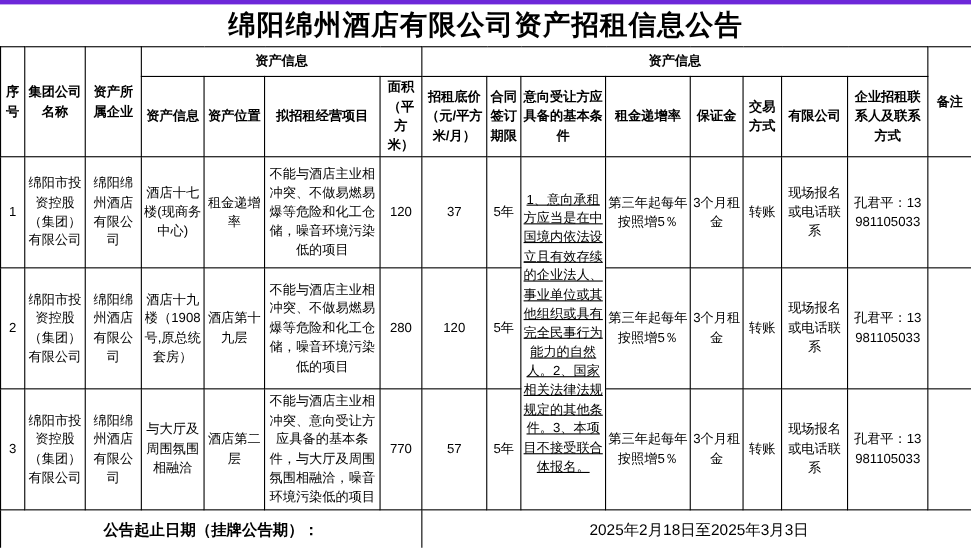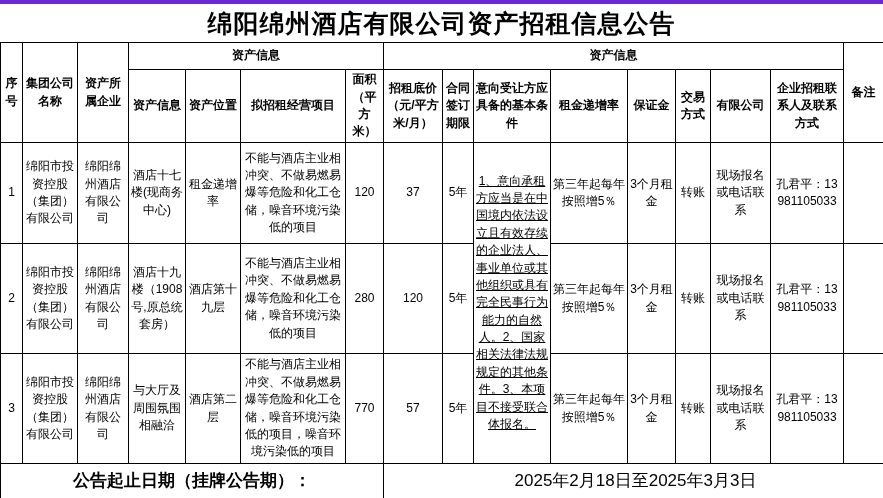--- a/index.html
+++ b/index.html
@@ -25,21 +25,21 @@
     text-align:center;vertical-align:middle;
     padding:1px 2px;
     word-break:break-all;
     line-height:1.45;
     box-sizing:border-box;
     overflow:hidden;
   }
   table.main th{font-weight:bold;}
   td.just{text-align:justify;text-justify:inter-character;}
   td.cond{text-align:justify;text-justify:inter-character;font-size:12px;line-height:1.5;padding:2px 3px;text-decoration:underline;}
-  tr.footer-row td{font-size:17px;text-align:center;}
+  tr.footer-row td{font-size:14px;text-align:center;}
   .footer-label{font-weight:bold;text-align:center;}
   .footer-value{text-align:left;padding-left:6px !important;}
 </style>
 </head>
 <body>
 
 <div class="page">
 
   <div class="title">绵阳绵州酒店有限公司资产招租信息公告</div>
 
@@ -124,21 +124,21 @@
       <td>孔君平：13981105033</td>
       <td></td>
     </tr>
 
     <tr style="height:110px">
       <td>3</td>
       <td>绵阳市投资控股（集团）有限公司</td>
       <td>绵阳绵州酒店有限公司</td>
       <td>与大厅及周围氛围相融洽</td>
       <td>酒店第二层</td>
-      <td class="just">不能与酒店主业相冲突、不做易燃易爆等危险和化工仓储，噪音环境污染低的项目，噪音环境污染低的项目</td>
+      <td class="just">不能与酒店主业相冲突、意向受让方应具备的基本条件，与大厅及周围氛围相融洽，噪音环境污染低的项目</td>
       <td>770</td>
       <td>57</td>
       <td>5年</td>
       <td>第三年起每年按照增5％</td>
       <td>3个月租金</td>
       <td>转账</td>
       <td>现场报名或电话联系</td>
       <td>孔君平：13981105033</td>
       <td></td>
     </tr>

